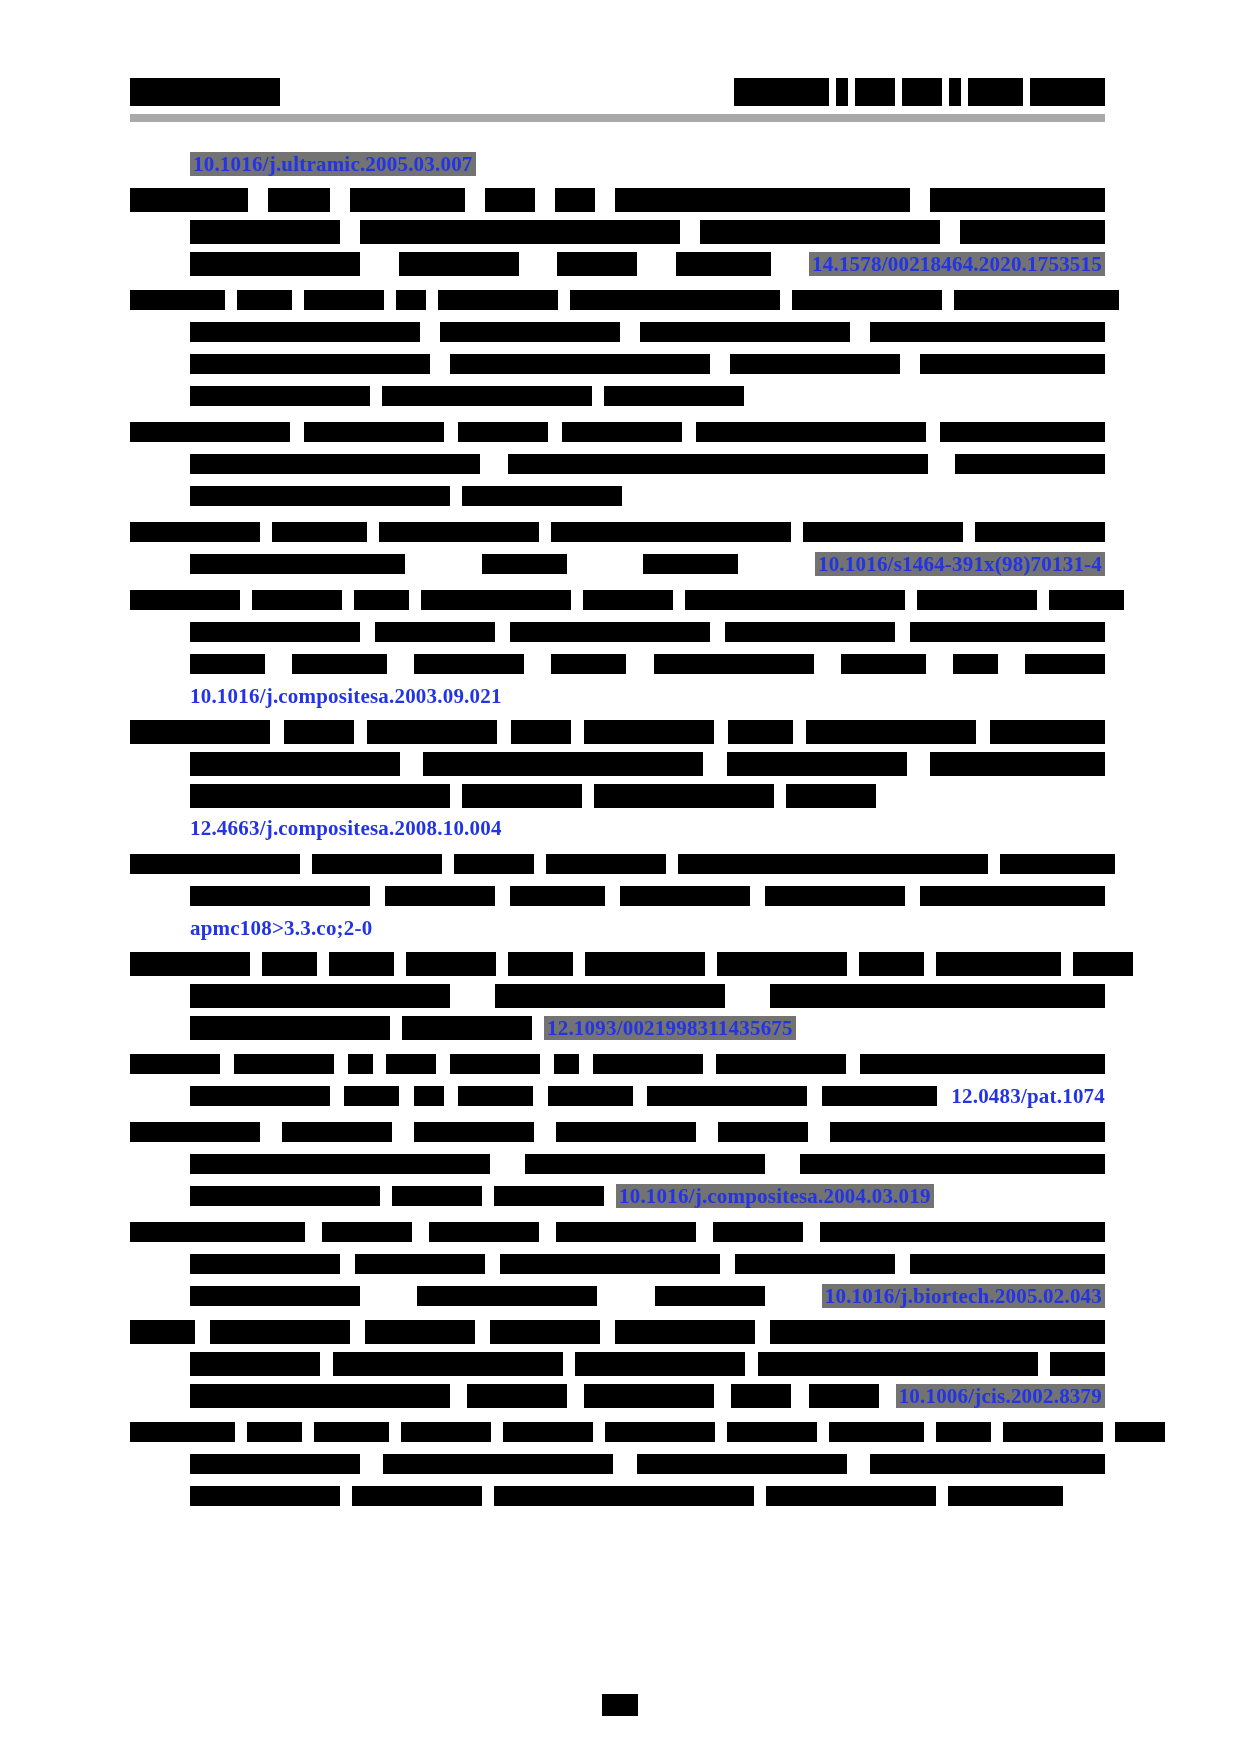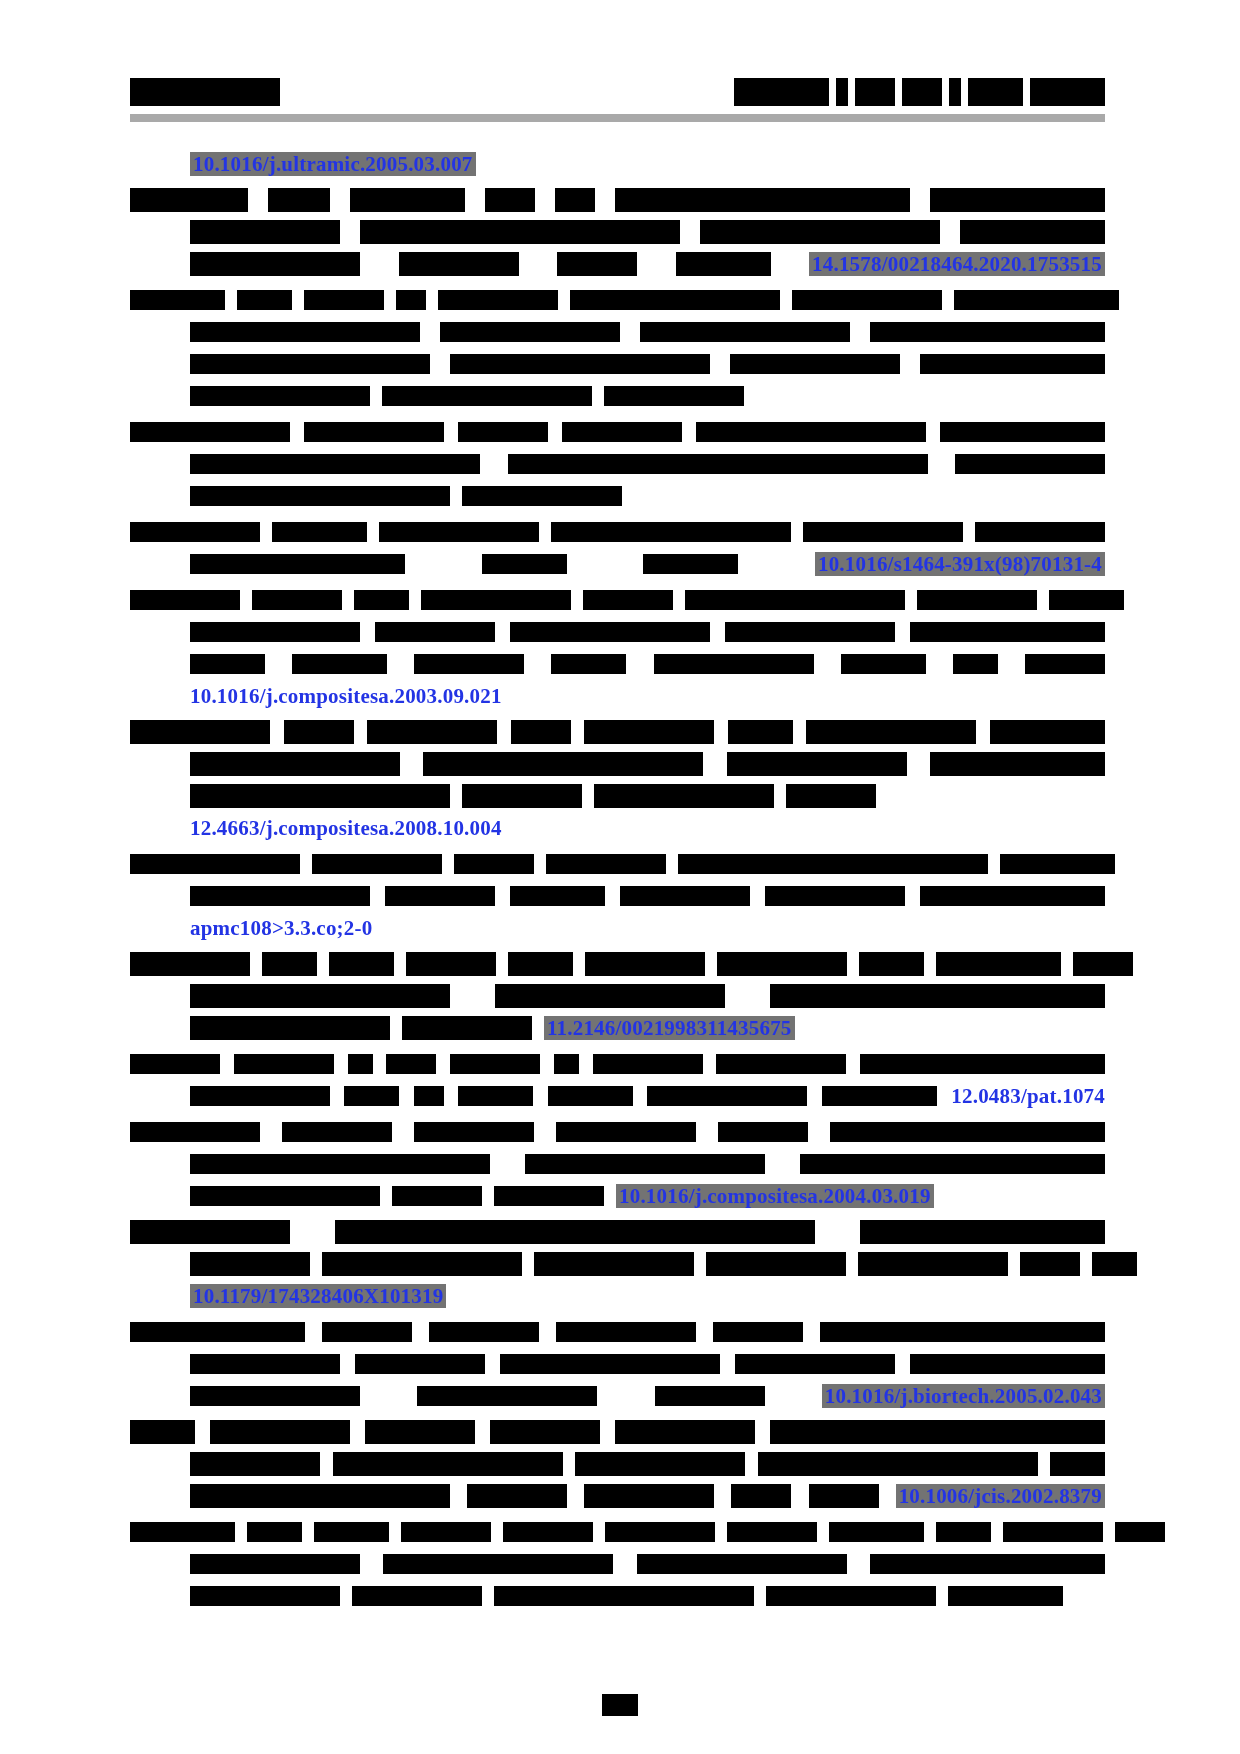--- a/index.html
+++ b/index.html
@@ -261,21 +261,21 @@
           <span class="bar" style="width: 60px;"></span>
         </div>
         <div class="line indent fill">
           <span class="bar" style="width: 260px;"></span>
           <span class="bar" style="width: 230px;"></span>
           <span class="bar" style="width: 335px;"></span>
         </div>
         <div class="line indent">
           <span class="bar" style="width: 200px;"></span>
           <span class="bar" style="width: 130px;"></span>
-          <a class="doi-link hl" href="#">11.2146/0021998311435675</a>
+          <a class="doi-link hl" href="#">12.1093/0021998311435675</a>
         </div>
       </div>
       <div class="reference">
         <div class="line fill">
           <span class="bar" style="width: 90px;"></span>
           <span class="bar" style="width: 100px;"></span>
           <span class="bar" style="width: 25px;"></span>
           <span class="bar" style="width: 50px;"></span>
           <span class="bar" style="width: 90px;"></span>
           <span class="bar" style="width: 25px;"></span>
@@ -308,39 +308,20 @@
           <span class="bar" style="width: 240px;"></span>
           <span class="bar" style="width: 305px;"></span>
         </div>
         <div class="line indent">
           <span class="bar" style="width: 190px;"></span>
           <span class="bar" style="width: 90px;"></span>
           <span class="bar" style="width: 110px;"></span>
           <a class="doi-link hl" href="#">10.1016/j.compositesa.2004.03.019</a>
         </div>
       </div>
-      <div class="reference bold">
-        <div class="line fill">
-          <span class="bar" style="width: 160px;"></span>
-          <span class="bar" style="width: 480px;"></span>
-          <span class="bar" style="width: 245px;"></span>
-        </div>
-        <div class="line indent fill">
-          <span class="bar" style="width: 120px;"></span>
-          <span class="bar" style="width: 200px;"></span>
-          <span class="bar" style="width: 160px;"></span>
-          <span class="bar" style="width: 140px;"></span>
-          <span class="bar" style="width: 150px;"></span>
-          <span class="bar" style="width: 60px;"></span>
-          <span class="bar" style="width: 45px;"></span>
-        </div>
-        <div class="line indent">
-          <a class="doi-link hl" href="#">10.1179/174328406X101319</a>
-        </div>
-      </div>
       <div class="reference">
         <div class="line fill">
           <span class="bar" style="width: 175px;"></span>
           <span class="bar" style="width: 90px;"></span>
           <span class="bar" style="width: 110px;"></span>
           <span class="bar" style="width: 140px;"></span>
           <span class="bar" style="width: 90px;"></span>
           <span class="bar" style="width: 285px;"></span>
         </div>
         <div class="line indent fill">

